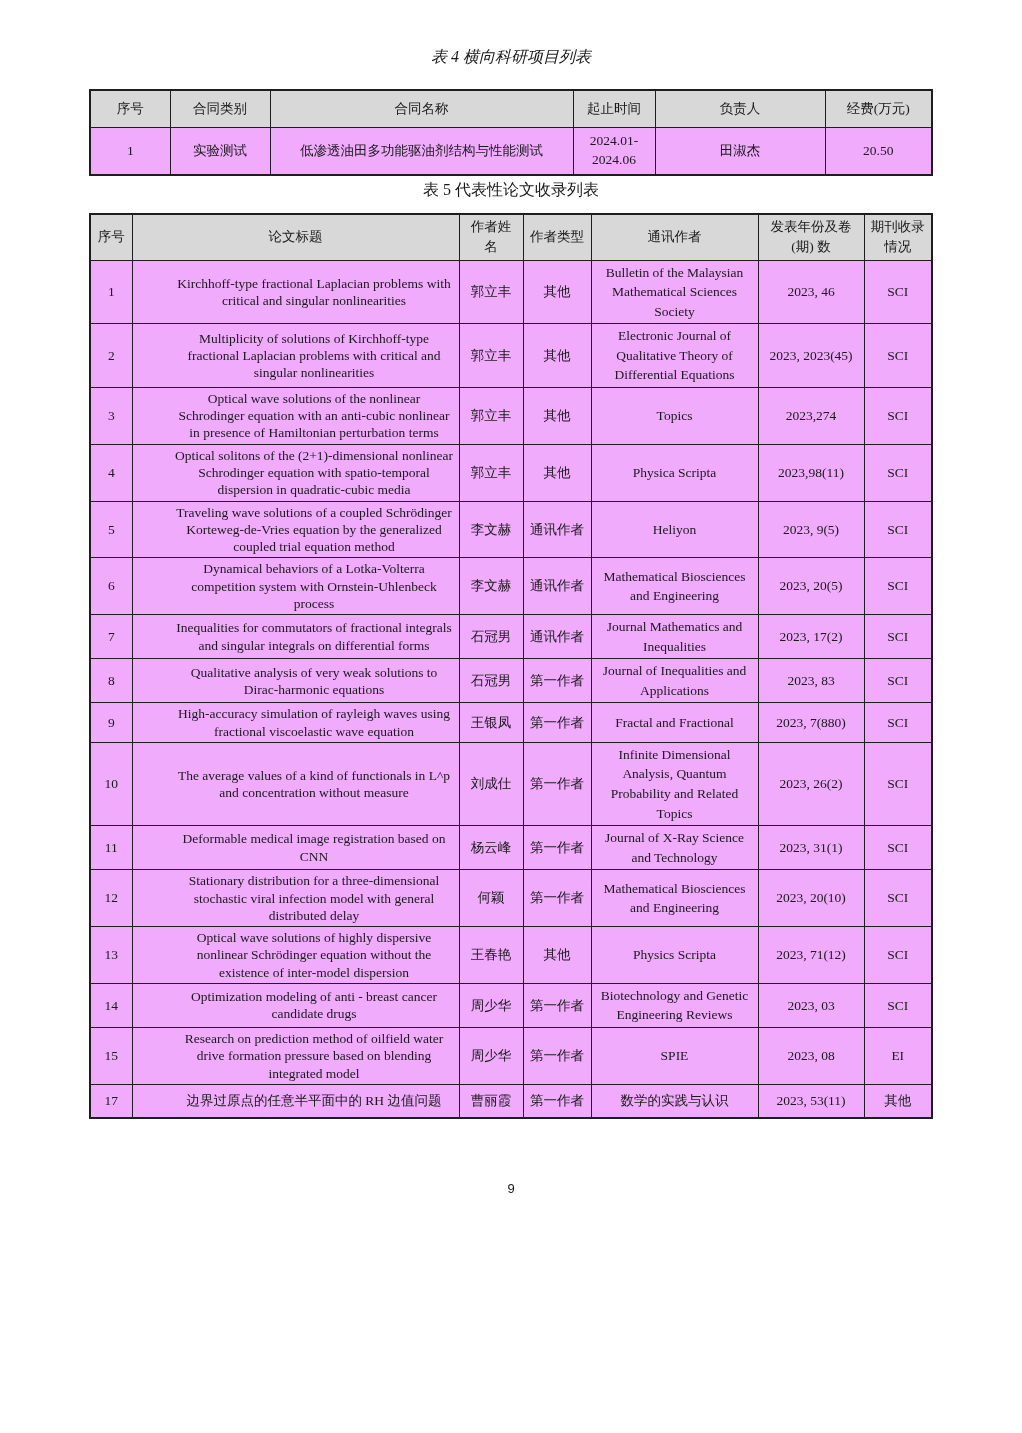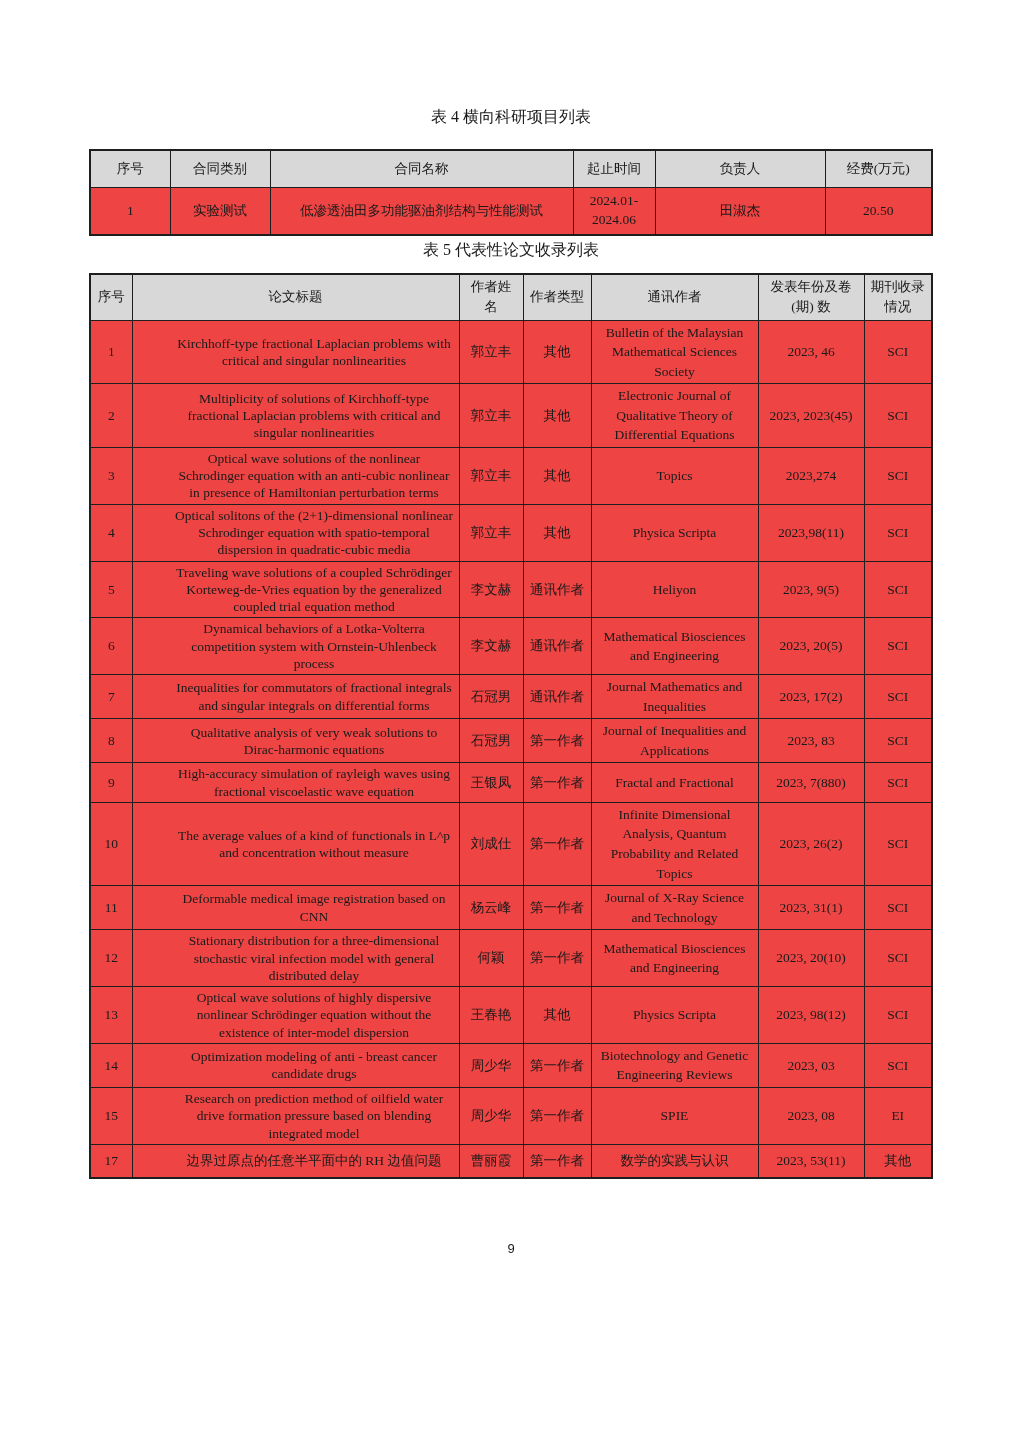--- a/index.html
+++ b/index.html
@@ -17,30 +17,30 @@
     color: #1a1a1a;
     overflow: hidden;
   }
   .tbl-title {
     text-align: center;
     font-size: 16px;
     font-weight: normal;
     color: #1a1a1a;
     margin: 0;
   }
-  #t4-title { padding-top: 107px; }
+  #t4-title { padding-top: 47px; font-style: italic; }
   #t5-title { padding-top: 4px; }
 
   table {
     border-collapse: collapse;
     table-layout: fixed;
     width: 842px;
     margin: 0 auto;
     border: 2px solid #1e1e1e;
-    background: #ef4444;
+    background: #f0abfc;
   }
   #table4 { margin-top: 21px; }
   #table5 { margin-top: 12px; }
 
   th, td {
     border: 1px solid #1e1e1e;
     text-align: center;
     vertical-align: middle;
     font-size: 13.5px;
     font-weight: normal;
@@ -235,21 +235,21 @@
           <td>Mathematical Biosciences and Engineering</td>
           <td>2023, 20(10)</td>
           <td>SCI</td>
         </tr>
         <tr>
           <td>13</td>
           <td>Optical wave solutions of highly dispersive nonlinear Schrödinger equation without the existence of inter-model dispersion</td>
           <td>王春艳</td>
           <td>其他</td>
           <td>Physics Scripta</td>
-          <td>2023, 98(12)</td>
+          <td>2023, 71(12)</td>
           <td>SCI</td>
         </tr>
         <tr>
           <td>14</td>
           <td>Optimization modeling of anti - breast cancer candidate drugs</td>
           <td>周少华</td>
           <td>第一作者</td>
           <td>Biotechnology and Genetic Engineering Reviews</td>
           <td>2023, 03</td>
           <td>SCI</td>

